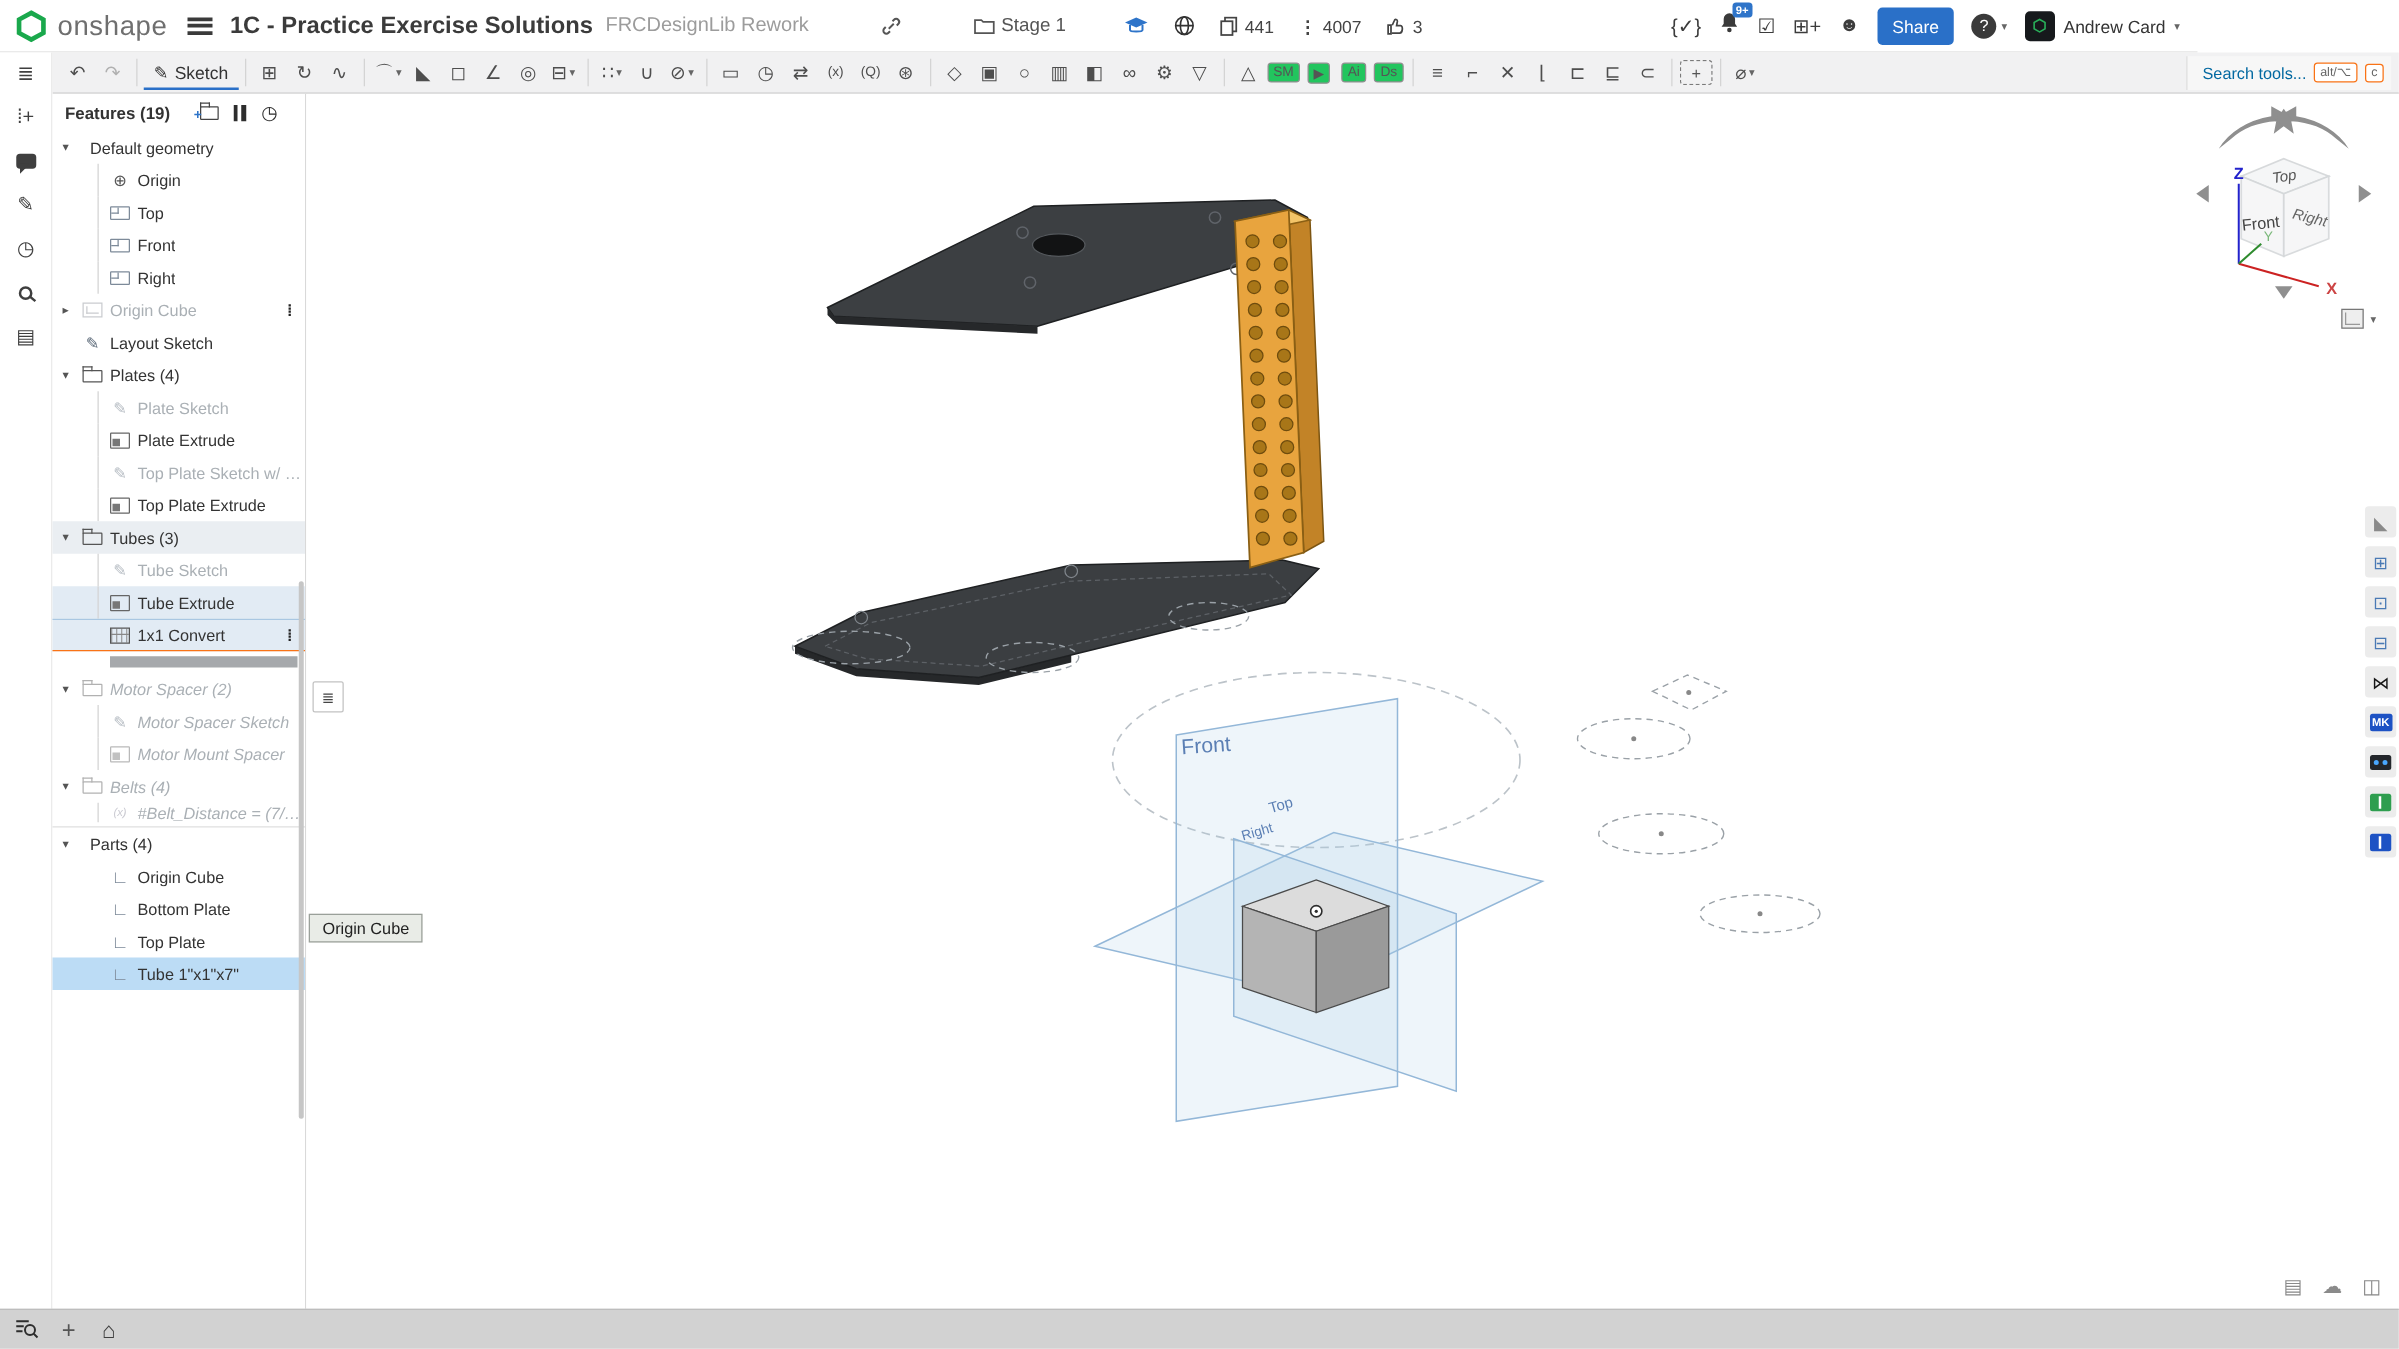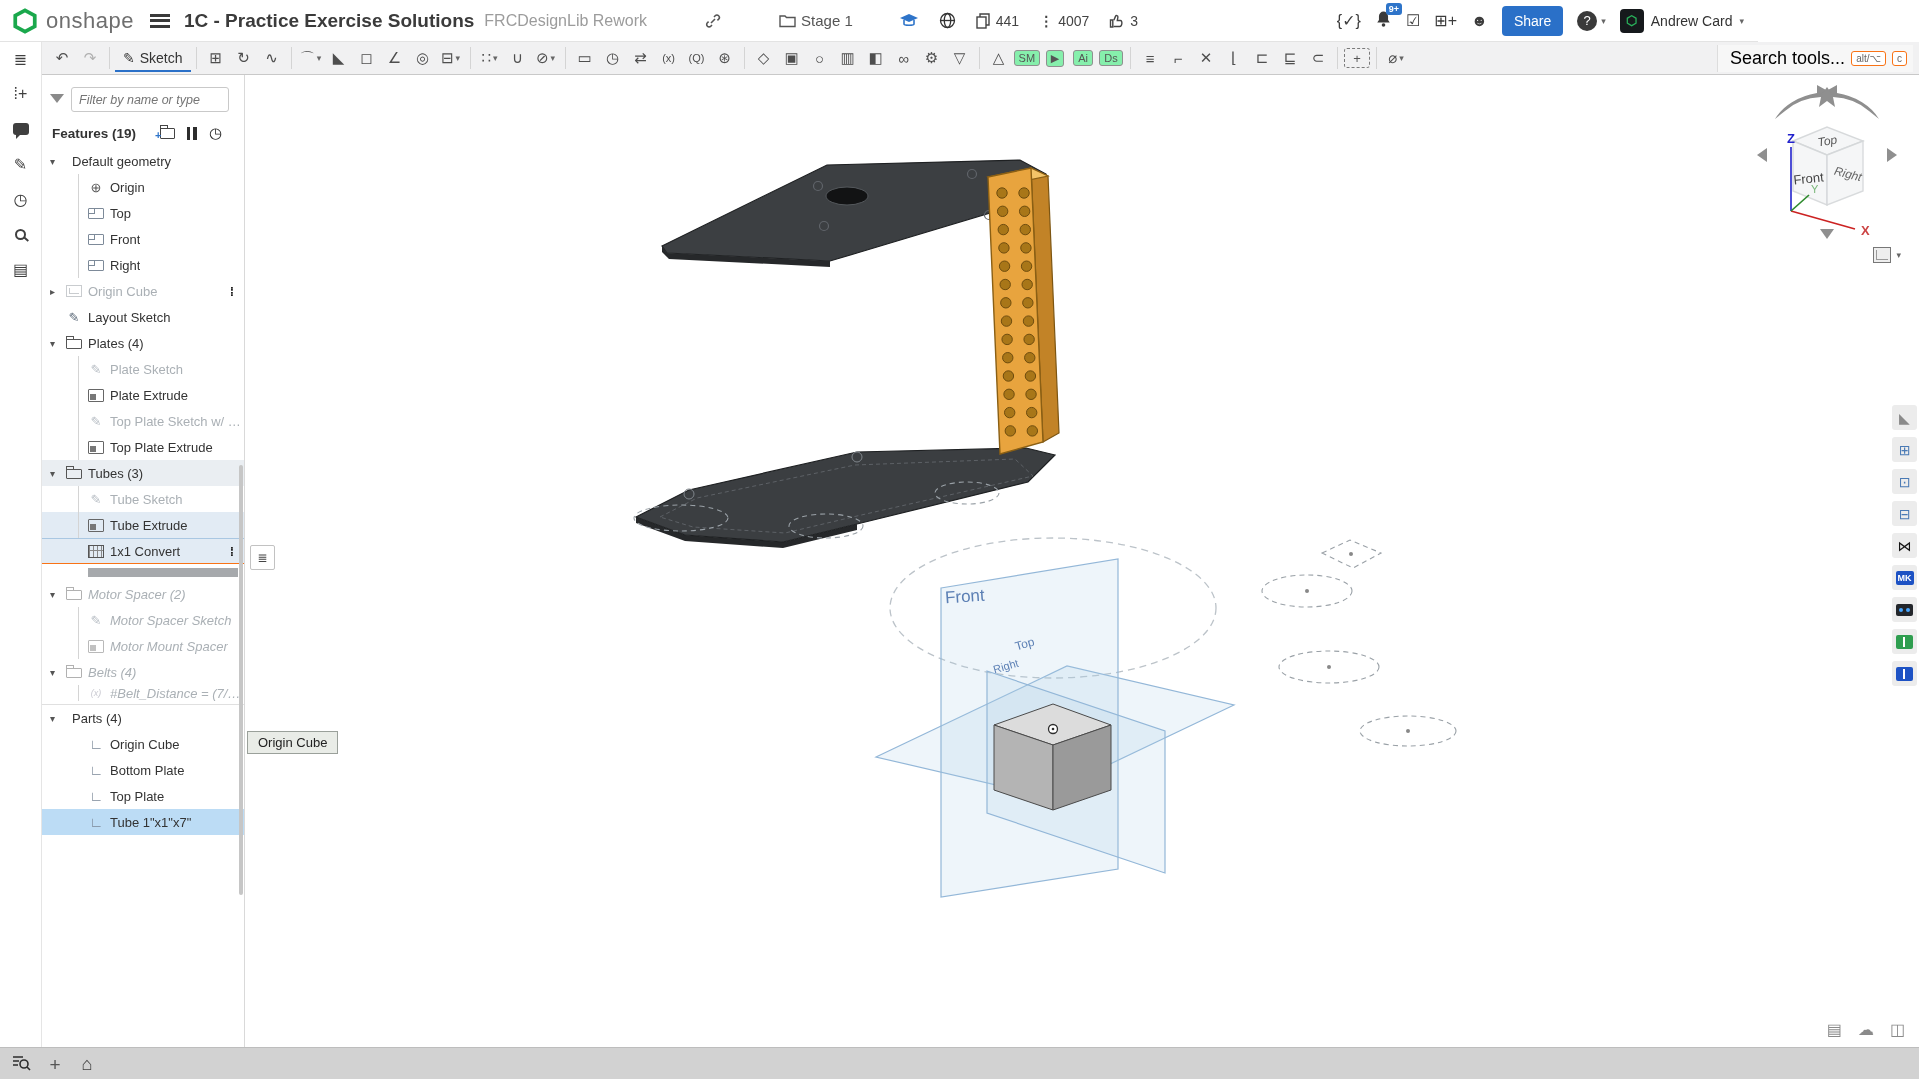--- a/index.html
+++ b/index.html
@@ -31,28 +31,28 @@
   .caret { font-size:9px; color:#666; }
 
   
   #toolbar { position:absolute; left:42px; top:42px; width:1877px; height:33px;
     background:#f1f1f2; border-bottom:1px solid #c9c9c9; display:flex; align-items:center; padding:0 6px; }
   .tbtn { min-width:26px; height:26px; display:flex; align-items:center; justify-content:center;
     color:#4e4e4e; font-size:15px; border-radius:3px; margin:0 1px; cursor:pointer; white-space:nowrap; }
   .tbtn.muted { color:#b0b0b0; }
   .tbtn .caret { margin-left:2px; }
   .tdiv { width:1px; height:22px; background:#d4d4d4; margin:0 5px; }
-  .chip { border:1px solid #8f8f8f; border-radius:3px; font-size:11px; padding:1px 4px; color:#555; background:#86efac; }
+  .chip { border:1px solid #8f8f8f; border-radius:3px; font-size:11px; padding:1px 4px; color:#555; background:#22c55e; }
   #sketch-btn { display:flex; align-items:center; gap:5px; font-size:14px; color:#333;
     padding:2px 8px 0 8px; border-bottom:2px solid #2a70c8; height:28px; cursor:pointer; }
   .frame-btn { border:1px dashed #7a7a7a; border-radius:3px; width:26px; height:20px;
     display:flex; align-items:center; justify-content:center; font-size:13px; color:#555; }
   #search-tools { margin-left:auto; display:flex; align-items:center; gap:6px; padding-right:6px;
     background:#f7f7f7; height:27px; border-left:1px solid #ddd; padding-left:12px; }
-  #search-tools-label { color:#000000; font-size:18px; }
+  #search-tools-label { color:#0369a1; font-size:13px; }
   .kbd { border:1px solid #f97316; background:#fff; border-radius:3px; font-size:10px;
     color:#666; padding:1px 4px; }
 
   
   #leftstrip { position:absolute; left:0; top:42px; width:42px; bottom:32px; background:#fff;
     border-right:1px solid #e5e5e5; display:flex; flex-direction:column; align-items:center; padding-top:6px; gap:13px; }
   .sicon { width:22px; height:22px; display:flex; align-items:center; justify-content:center;
     color:#3f3f3f; font-size:16px; cursor:pointer; }
   .bubble { width:16px; height:12px; background:#3f3f3f; border-radius:3px; position:relative; }
   .bubble::after { content:""; position:absolute; left:3px; bottom:-4px; border:4px solid transparent; border-top-color:#3f3f3f; border-left-color:#3f3f3f; }
@@ -413,24 +413,20 @@
     </span>
     <span class="sicon">✎</span>
     <span class="sicon">◷</span>
     <span class="sicon">
       <span class="mag"></span>
     </span>
     <span class="sicon">▤</span>
   </div>
 
 <div id="fpanel">
-  <div id="filter-row">
-    <span id="funnel"></span>
-    <input id="filter-input" placeholder="Filter by name or type" style="">
-  </div>
   <div id="features-hdr">
     <span id="features-label">Features (19)</span>
     <span class="hdr-icons">
       <span class="folder-plus"></span>
       <span class="pause">
           <i></i>
           <i></i>
         </span>
       <span style="font-size:15px;color:#2d2d2d;">◷</span>
     </span>

